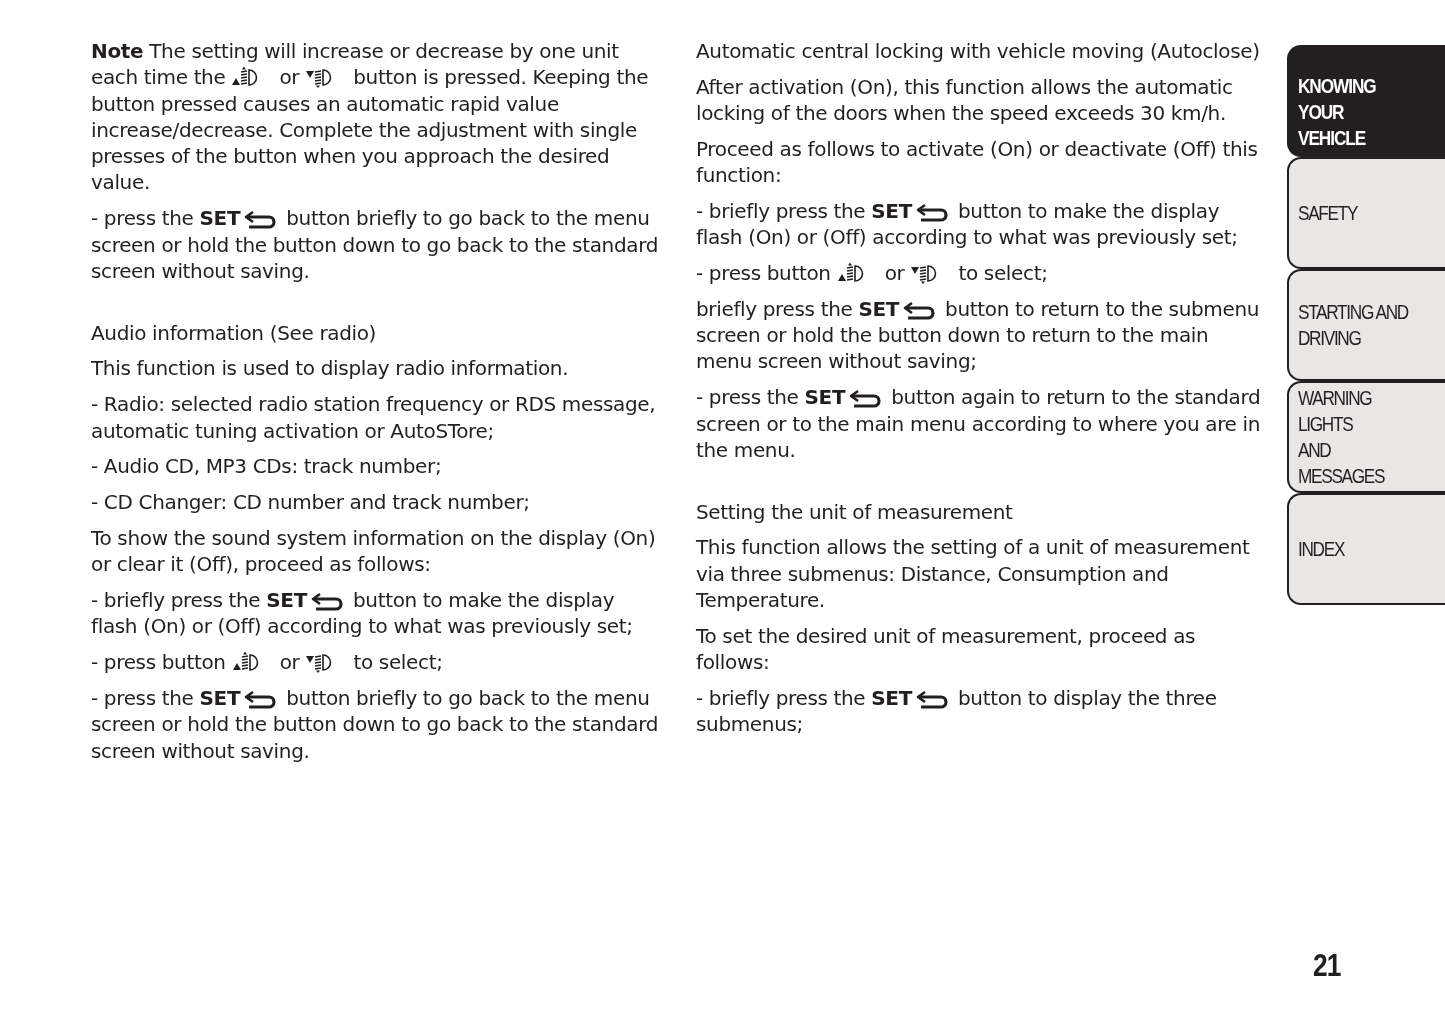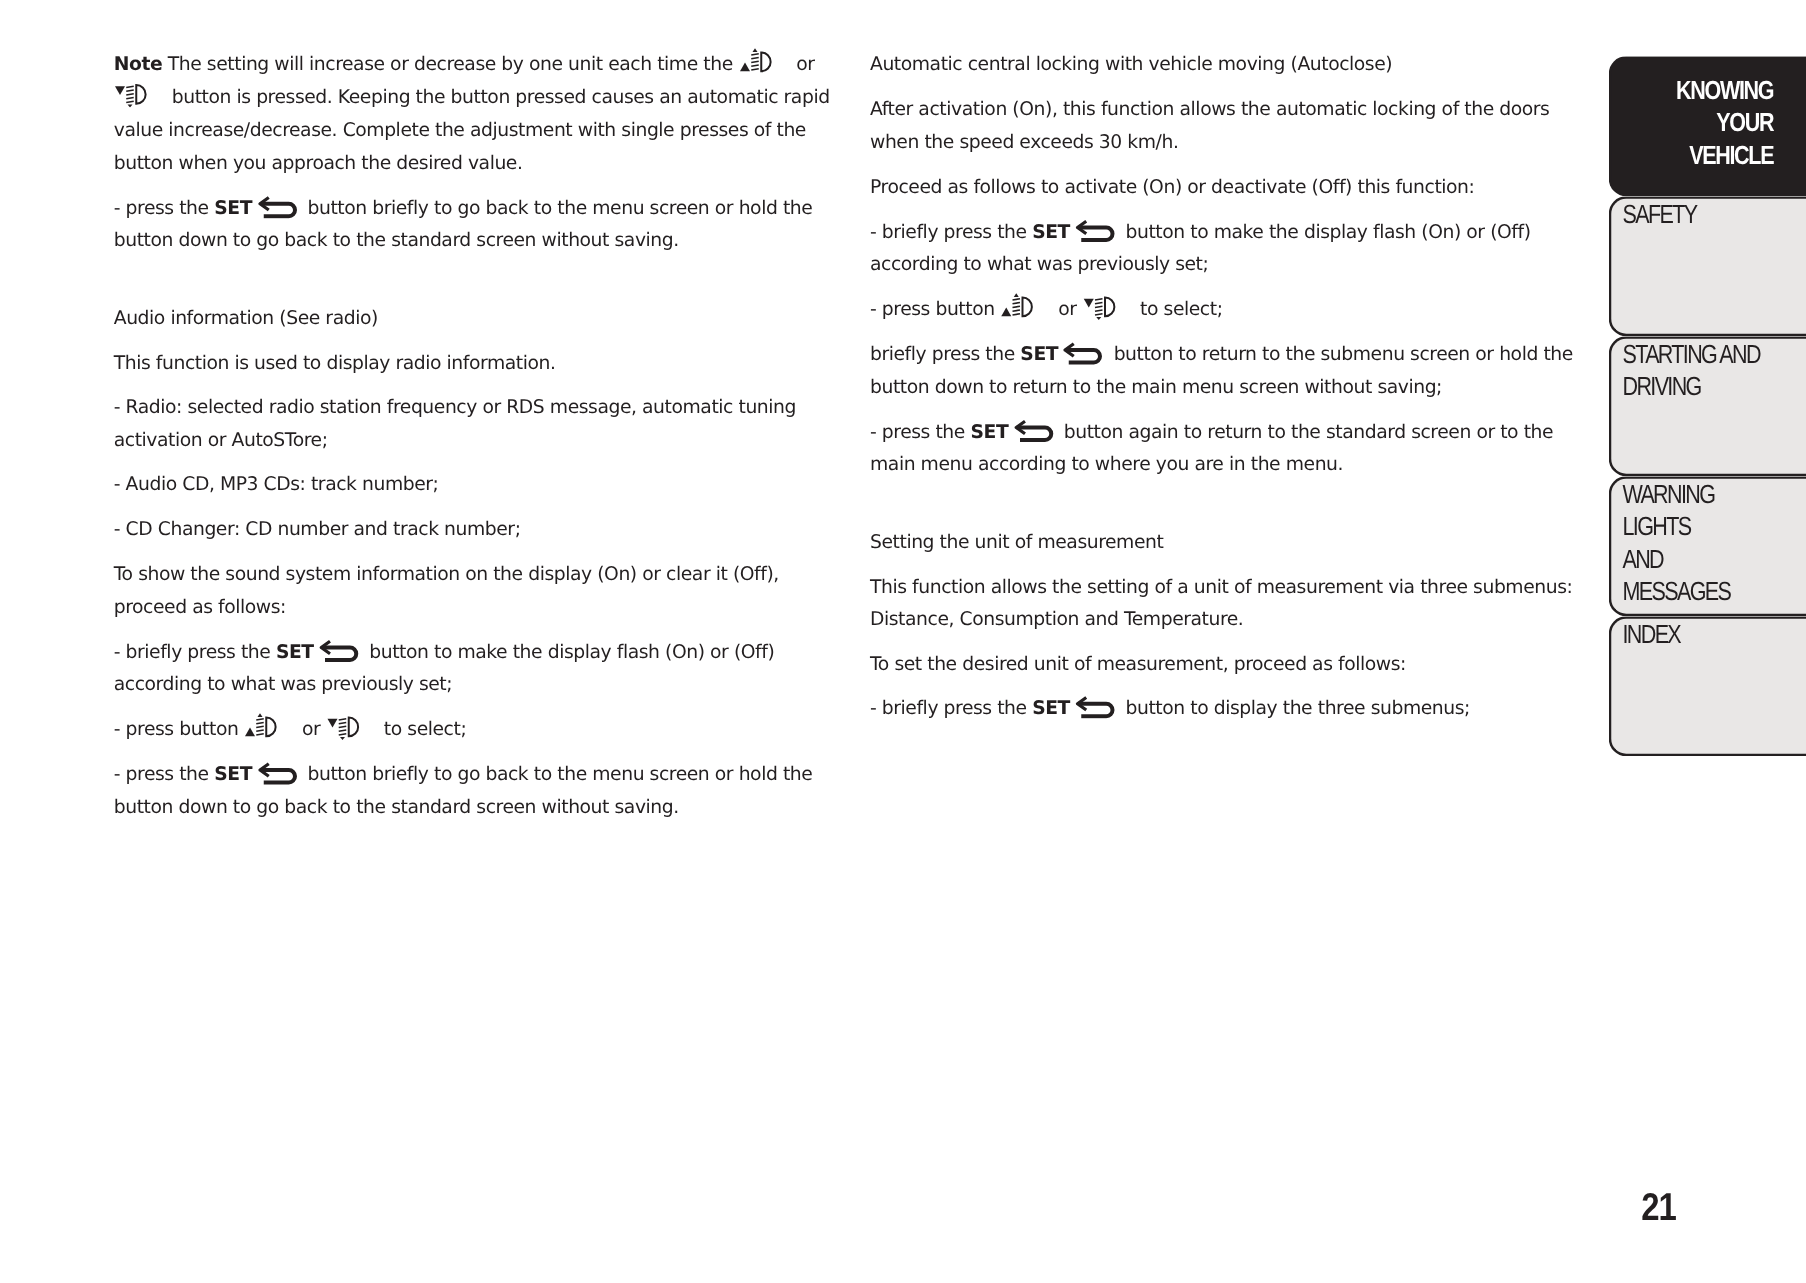--- a/index.html
+++ b/index.html
@@ -1,33 +1,33 @@
 <!DOCTYPE html>
 <html><head>
 <meta charset="utf-8">
 <style>
   html, body { margin: 0; padding: 0; background: #ffffff; }
   body { width: 1445px; height: 1026px; position: relative; overflow: hidden;
          font-family: "DejaVu Sans", sans-serif; color: #231f20; }
-  .col { position: absolute; top: 38px; font-size: 15px; line-height: 26.3px; letter-spacing: -0.35px; }
+  .col { position: absolute; top: 38px; font-size: 20px; line-height: 26.3px; letter-spacing: -0.35px; }
   .col-left { left: 91px; width: 575px; }
   .col-right { left: 696px; width: 565px; }
   .p { margin: 0 0 9.5px 0; }
   .h { font-weight: normal; margin: 0 0 9.5px 0; }
   .gap { height: 26px; }
   b { font-weight: bold; }
   .set-ico { display: inline-block; width: 34px; height: 20px; vertical-align: -4px; margin: 0 3px; }
   .adj-ico { display: inline-block; width: 42px; height: 22px; vertical-align: -4px; }
 
   
   .tabs { position: absolute; left: 1287px; top: 45px; width: 158px; }
   .tab { position: relative; height: 112px; box-sizing: border-box; background: #e9e7e6;
          border: 2.5px solid #231f20; border-right: none; border-radius: 14px 0 0 14px;
-         margin-bottom: 0; display: flex; align-items: flex-start; padding-left: 9px; }
-  .tab.active { background: #231f20; color: #ffffff; align-items: flex-start; padding-top: 13px; text-align: right; }
+         margin-bottom: 0; display: flex; align-items: center; padding-left: 9px; }
+  .tab.active { background: #231f20; color: #ffffff; align-items: flex-start; padding-top: 26px; }
   .tab-label { font-family: "Liberation Sans", sans-serif; font-size: 21px; line-height: 26px;
                letter-spacing: -1.6px; transform: scaleX(0.82); transform-origin: left center;
                text-transform: uppercase; white-space: pre-line; width: 180px; }
   .tab.active .tab-label { font-weight: bold; letter-spacing: -1.3px; }
   .page-num { position: absolute; left: 1313px; top: 948px; font-family: "Liberation Sans", sans-serif;
               font-weight: bold; font-size: 31px; letter-spacing: -1px; transform: scaleX(0.85); transform-origin: left; }
 </style>
 </head>
 <body>
 

